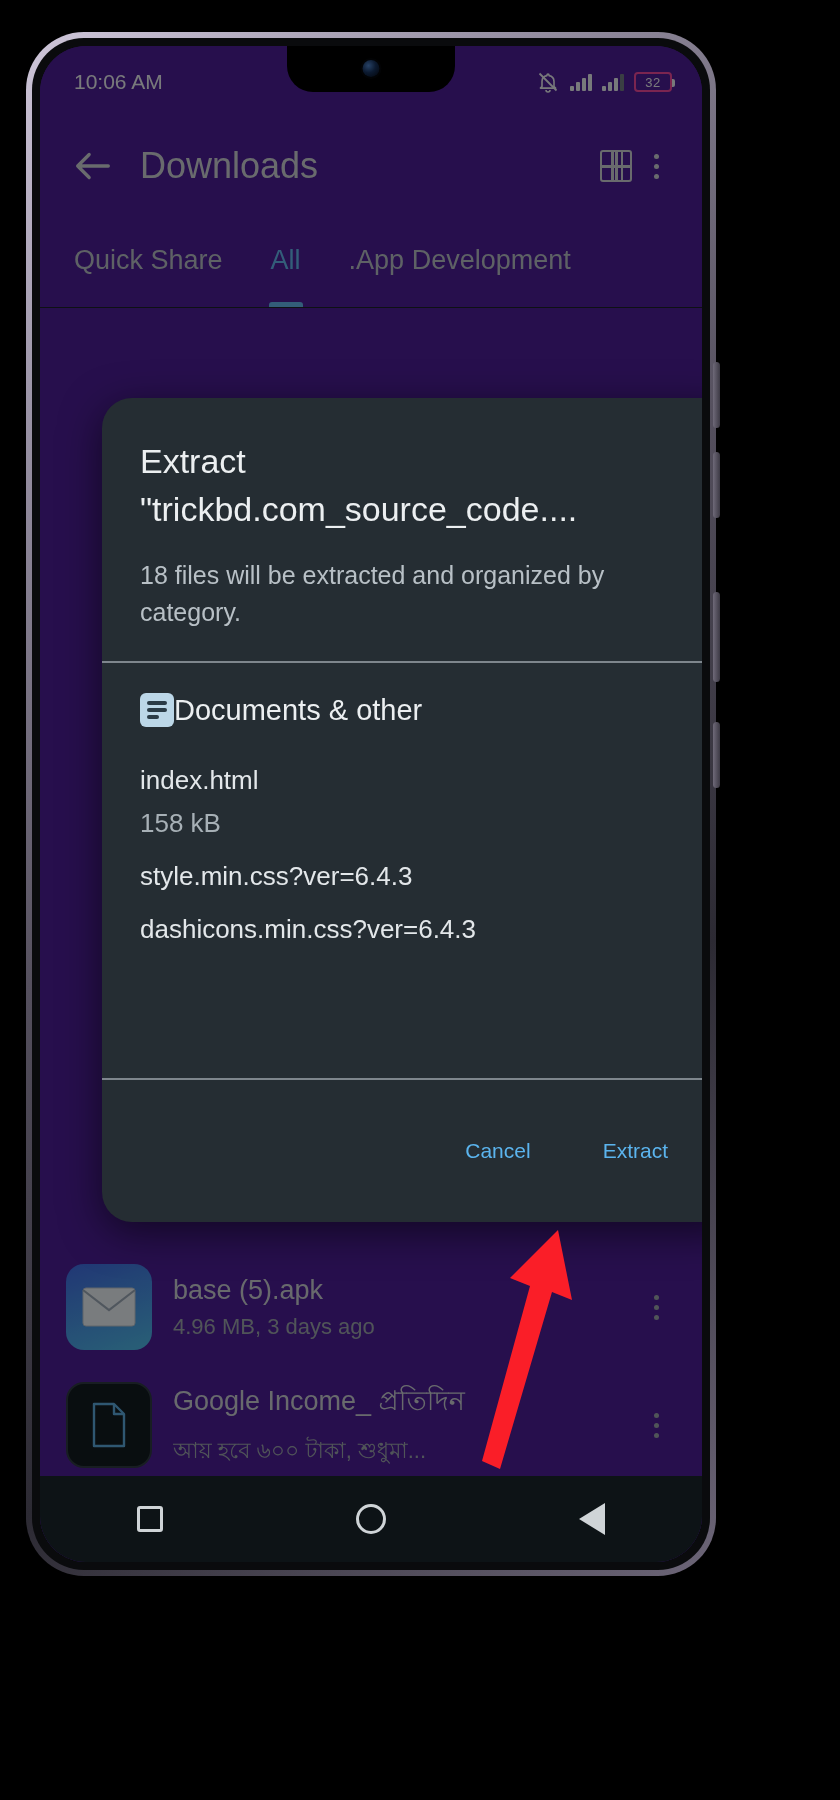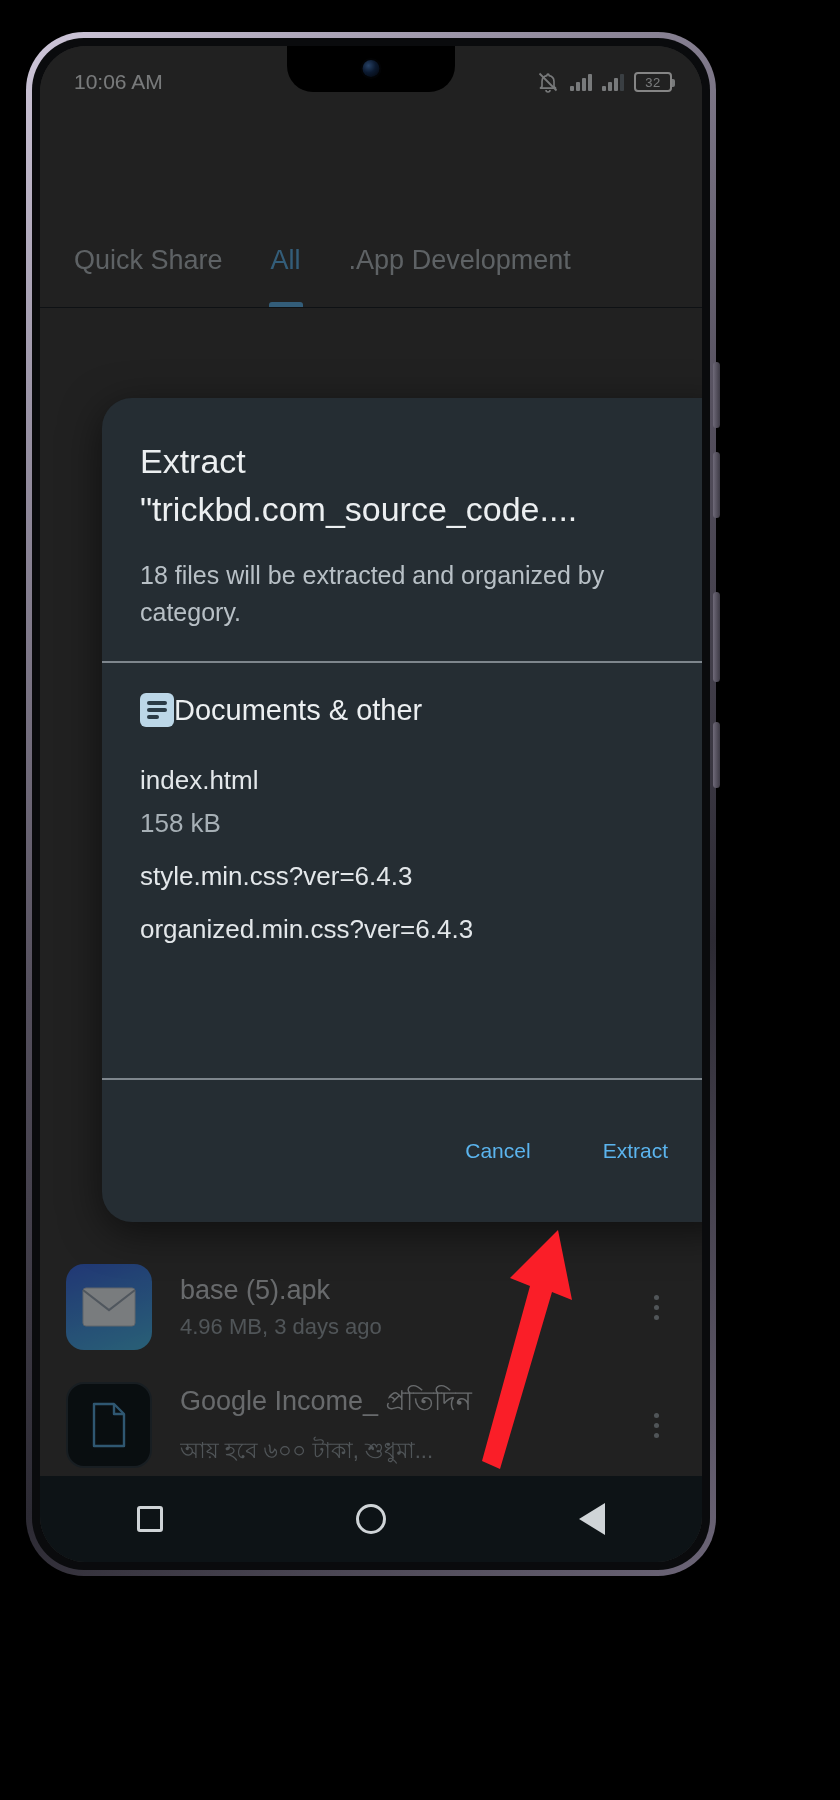--- a/index.html
+++ b/index.html
@@ -24,21 +24,21 @@
     width: 100%; height: 100%;
     border-radius: 52px;
     background: #0a0b0d;
     padding: 8px;
     overflow: hidden;
   }
   #screen {
     position: relative;
     width: 100%; height: 100%;
     border-radius: 46px;
-    background: #404040;
+    background: #4c1d95;
     overflow: hidden;
   }
 
   
   .side-key {
     position: absolute; right: -4px;
     width: 7px; border-radius: 4px;
     background: linear-gradient(90deg,#6f6a79,#3c3944);
   }
 
@@ -75,21 +75,21 @@
   #status-right { display: flex; align-items: center; gap: 10px; }
   .sig-bars { display: flex; align-items: flex-end; gap: 2px; height: 17px; }
   .sig-bars i { display: block; width: 4px; background: #e7eaec; border-radius: 1px; }
   .sig-bars i:nth-child(1){ height: 5px; }
   .sig-bars i:nth-child(2){ height: 9px; }
   .sig-bars i:nth-child(3){ height: 13px; }
   .sig-bars i:nth-child(4){ height: 17px; }
   .sig-dim i:nth-child(4){ background:#707a80; }
   #battery {
     position: relative;
-    border: 2px solid #ffffff; border-radius: 4px;
+    border: 2px solid #ec4899; border-radius: 4px;
     width: 38px; height: 20px;
     font-size: 13px; color: #e7eaec;
     display: flex; align-items: center; justify-content: center;
     letter-spacing: .5px;
   }
   #battery::after {
     content: ""; position: absolute; right: -5px; top: 5px;
     width: 3px; height: 8px; background: #e7eaec; border-radius: 0 2px 2px 0;
   }
 
@@ -137,21 +137,21 @@
 
   
   #bg-list { position: absolute; left: 0; top: 262px; width: 100%; bottom: 86px; padding: 18px 26px 0 26px; }
   .bg-row { display:flex; align-items:center; height: 118px; }
   .bg-thumb {
     width: 86px; height: 86px; border-radius: 18px; flex: 0 0 auto;
     display:flex; align-items:center; justify-content:center;
   }
   .bg-thumb.doc { border: 2px solid #2f3a41; background: #131b20; }
   .bg-thumb.mail { background: linear-gradient(160deg,#3f6ae0 0%, #4fb8e3 100%); }
-  .bg-meta { flex: 1 1 auto; margin-left: 28px; min-width:0; }
+  .bg-meta { flex: 1 1 auto; margin-left: 21px; min-width:0; }
   .bg-name { font-size: 27px; color: #c7ccd0; white-space: nowrap; overflow: hidden; }
   .bg-sub { font-size: 22px; color: #9aa3a9; margin-top: 8px; white-space: nowrap; overflow: hidden; }
   .bg-kebab { width: 40px; flex: 0 0 auto; display:flex; flex-direction:column; gap:5px; align-items:center; }
   .bg-kebab span { width:5px;height:5px;border-radius:50%;background:#9aa3a9; }
 
   
   .ghost-card {
     position:absolute; left: 78px; width: 12px; border-radius: 8px;
     background: #1b2429;
   }
@@ -248,20 +248,37 @@
           <span class="sig-bars sig-dim">
               <i></i>
               <i></i>
               <i></i>
               <i></i>
             </span>
           <span id="battery">32</span>
         </div>
       </div>
 
+      <div id="app-bar">
+        <svg id="back-arrow" viewBox="0 0 24 24">
+          <path d="M20 12H4M10 6l-6 6 6 6" fill="none" stroke="#c9ced2" stroke-width="1.7" stroke-linecap="round" stroke-linejoin="round"></path>
+        </svg>
+        <div id="page-title">Downloads</div>
+        <div class="bar-icon" style="display:flex;align-items:center;justify-content:center;">
+          <div id="grid-icon-box">
+              <div id="grid-v2"></div>
+              <div id="grid-v3"></div>
+            </div>
+        </div>
+        <div class="kebab">
+          <span></span>
+            <span></span>
+            <span></span>
+        </div>
+      </div>
 
       <div id="tabs">
         <div class="tab">Quick Share</div>
         <div class="tab active">All</div>
         <div class="tab">.App Development</div>
       </div>
 
       <div id="bg-list">
         <div class="ghost-card" style="top:100px;height:96px;"></div>
         <div class="ghost-card" style="top:330px;height:96px;"></div>
@@ -329,21 +346,21 @@
           </div>
 
           <div class="file-item">
             <div class="file-name">index.html</div>
             <div class="file-size">158 kB</div>
           </div>
           <div class="file-item">
             <div class="file-name">style.min.css?ver=6.4.3</div>
           </div>
           <div class="file-item">
-            <div class="file-name">organized.min.css?ver=6.4.3</div>
+            <div class="file-name">dashicons.min.css?ver=6.4.3</div>
           </div>
         </div>
 
         <div class="dlg-divider"></div>
 
         <div id="dlg-actions">
           <button class="dlg-btn">Cancel</button>
           <button class="dlg-btn">Extract</button>
         </div>
       </div>

